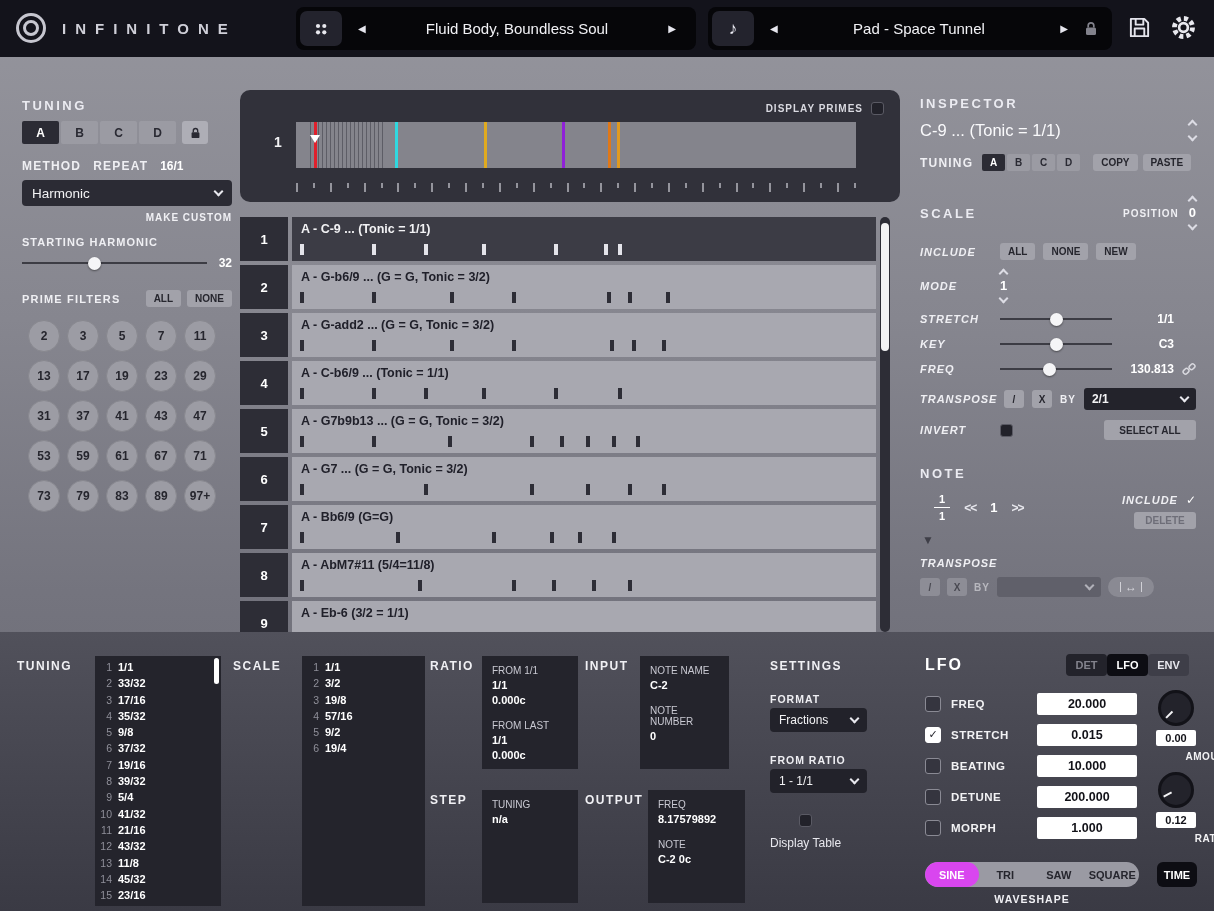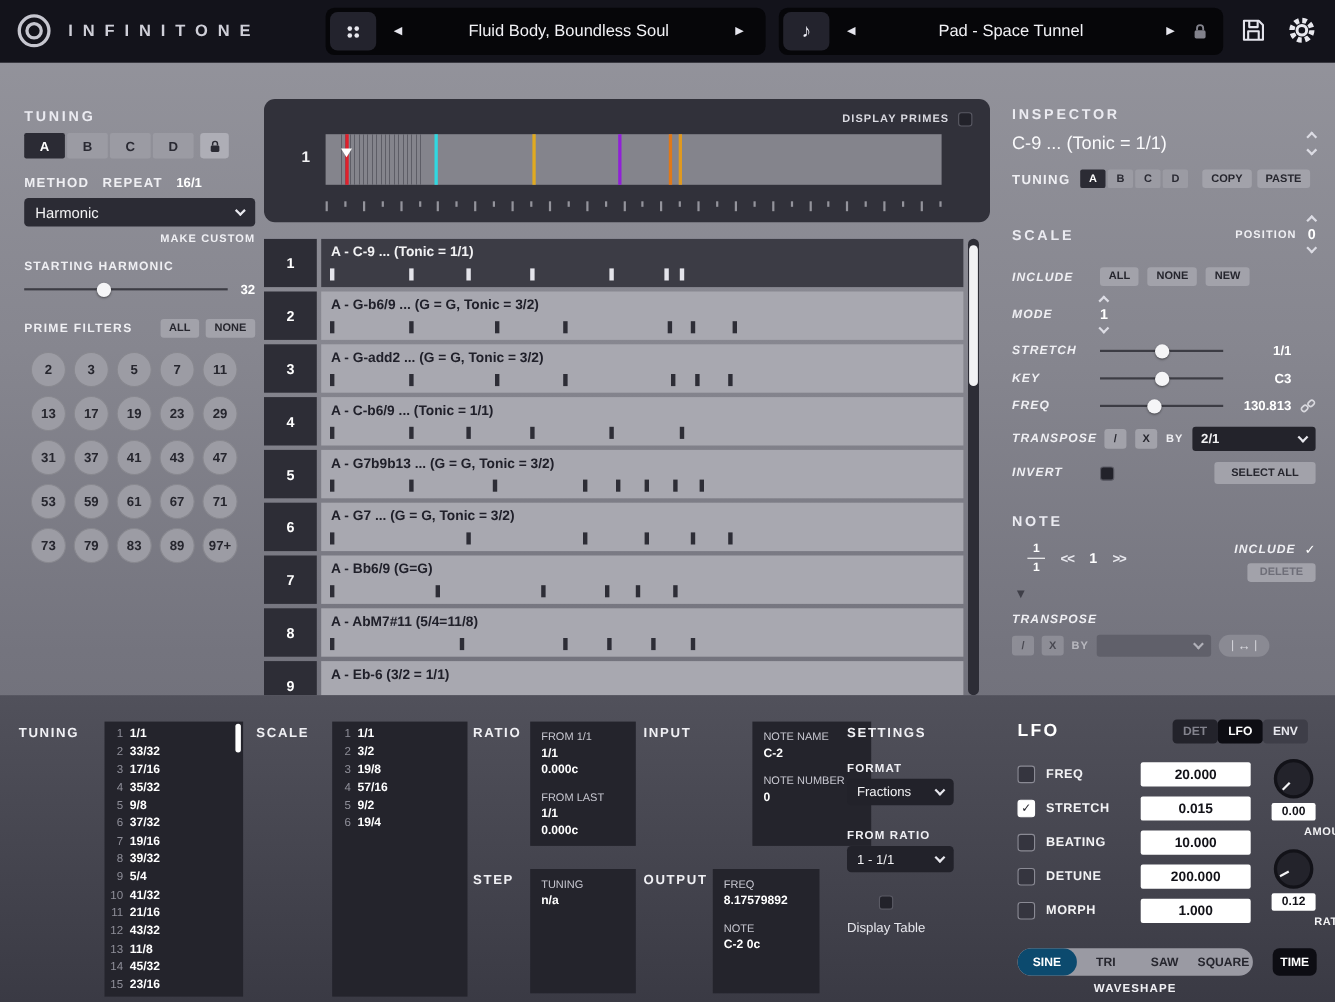--- a/index.html
+++ b/index.html
@@ -151,21 +151,21 @@
   .cb.checked{background:#fff;border-color:#fff;}
   .lfo-lab{margin-left:10px;flex:1;font-size:11.5px;font-weight:bold;letter-spacing:.5px;color:#f2f2f4;}
   .lfo-input{width:100px;height:22px;background:#fff;border-radius:2px;color:#121218;font-size:12.5px;font-weight:bold;display:flex;align-items:center;justify-content:center;flex:none;}
   .knob{position:absolute;width:36px;height:36px;border-radius:50%;background:#23232b;border:3px solid #121218;}
   .knob .ind{position:absolute;inset:0;}
   .knob .ind::before{content:"";position:absolute;left:50%;margin-left:-1px;top:1px;width:2px;height:9px;background:#f4f4f6;}
   .kval{position:absolute;width:40px;height:16px;background:#fff;border-radius:2px;color:#121218;font-size:11px;font-weight:bold;display:flex;align-items:center;justify-content:center;}
   .klabel{position:absolute;width:56px;text-align:center;font-size:10px;font-weight:bold;letter-spacing:.5px;color:#f2f2f4;margin-left:33px;}
   #wave-group{position:absolute;left:925px;top:230px;width:214px;height:25px;background:#9a9aa3;border-radius:12.5px;display:flex;overflow:hidden;}
   .wave-btn{flex:1;display:flex;align-items:center;justify-content:center;font-size:11px;font-weight:bold;color:#26262e;}
-  .wave-btn.sel{background:#0c4a6e;color:#fff;border-radius:12.5px;}
+  .wave-btn.sel{background:#d946ef;color:#fff;border-radius:12.5px;}
   .time-btn{position:absolute;left:1157px;top:230px;width:40px;height:25px;background:#0d0d13;border-radius:6px;color:#fff;font-size:11px;font-weight:bold;display:flex;align-items:center;justify-content:center;}
   .waveshape-label{position:absolute;left:925px;top:261px;width:214px;text-align:center;font-size:10.5px;font-weight:bold;letter-spacing:1px;color:#f0f0f4;}
 </style>
 </head>
 <body>
 
 <div id="app">
 
   <div class="topbar">
     <div class="logo">
@@ -687,21 +687,21 @@
       <div class="bb-val">0.000c</div>
     </div>
 
     <div class="b-label" style="left:430px;top:161px">STEP</div>
     <div class="bbox" style="left:482px;top:158px;width:96px;height:113px">
       <div class="bb-lab">TUNING</div>
       <div class="bb-val">n/a</div>
     </div>
 
     <div class="b-label" style="left:585px;top:27px">INPUT</div>
-    <div class="bbox" style="left:684px;top:24px;width:108px;height:113px">
+    <div class="bbox" style="left:640px;top:24px;width:89px;height:113px">
       <div class="bb-lab">NOTE NAME</div>
       <div class="bb-val">C-2</div>
       <div class="bb-gap"></div>
       <div class="bb-lab">NOTE NUMBER</div>
       <div class="bb-val">0</div>
     </div>
 
     <div class="b-label" style="left:585px;top:161px">OUTPUT</div>
     <div class="bbox" style="left:648px;top:158px;width:97px;height:113px">
       <div class="bb-lab">FREQ</div>

